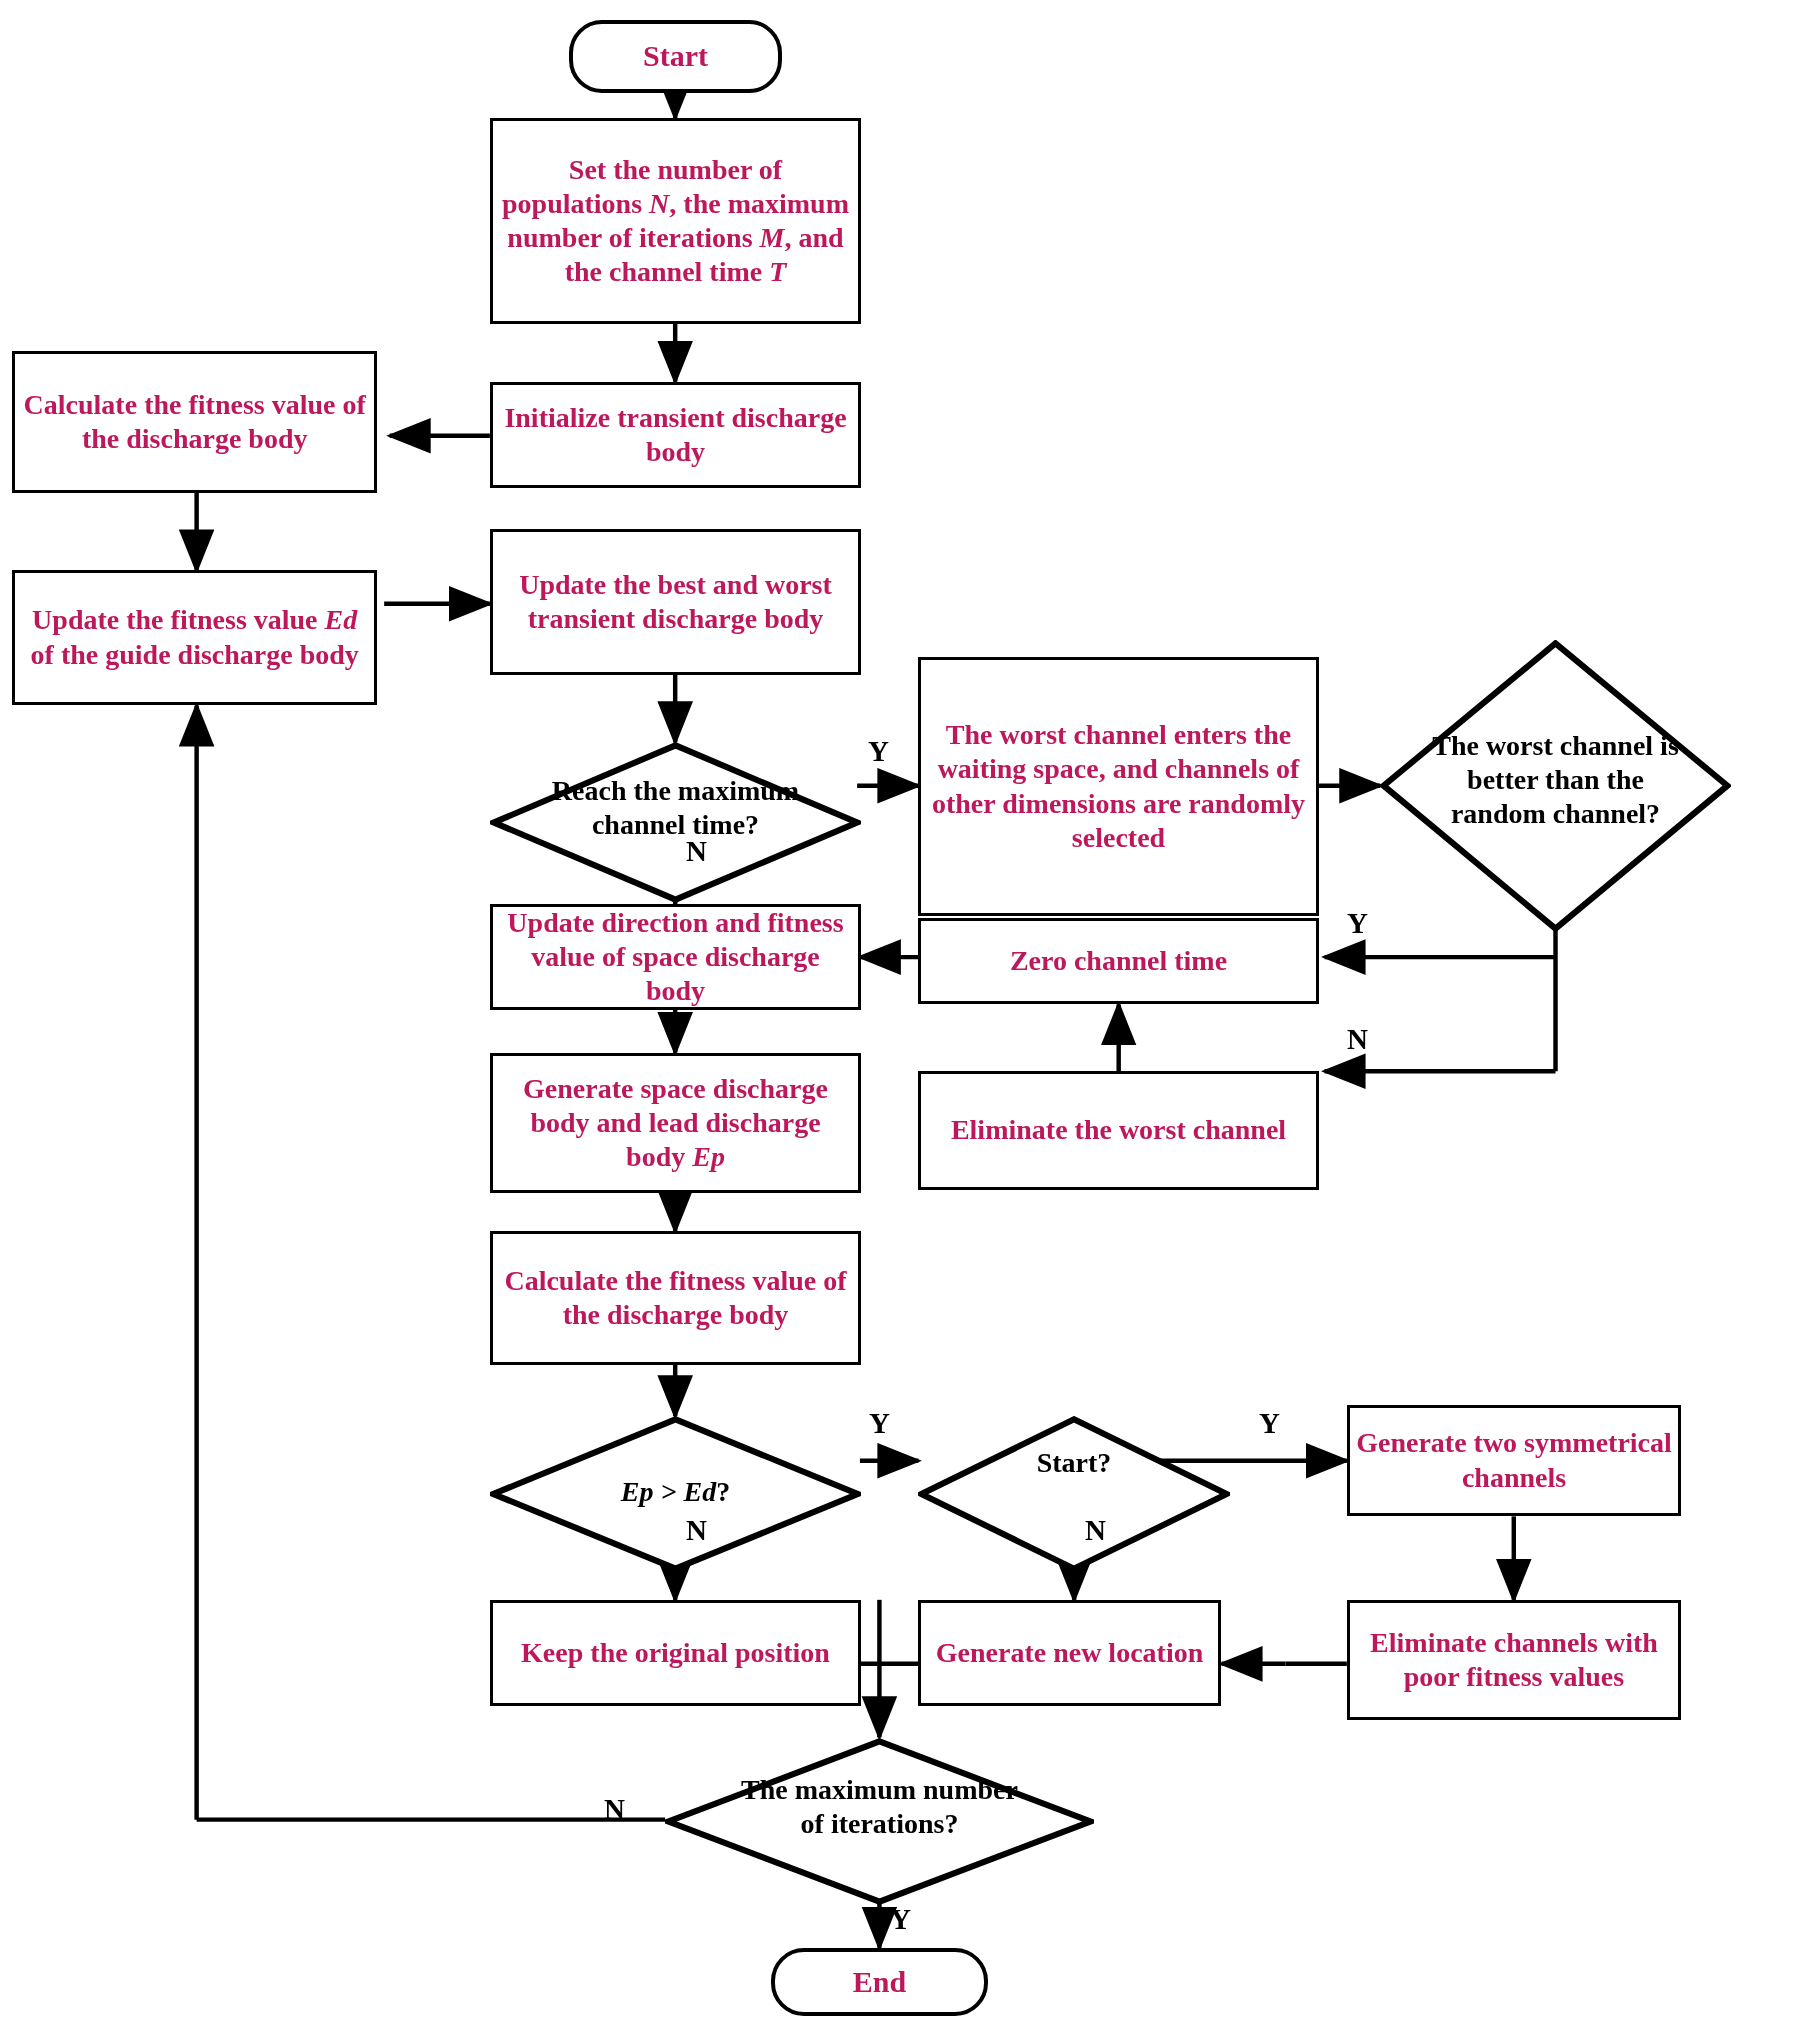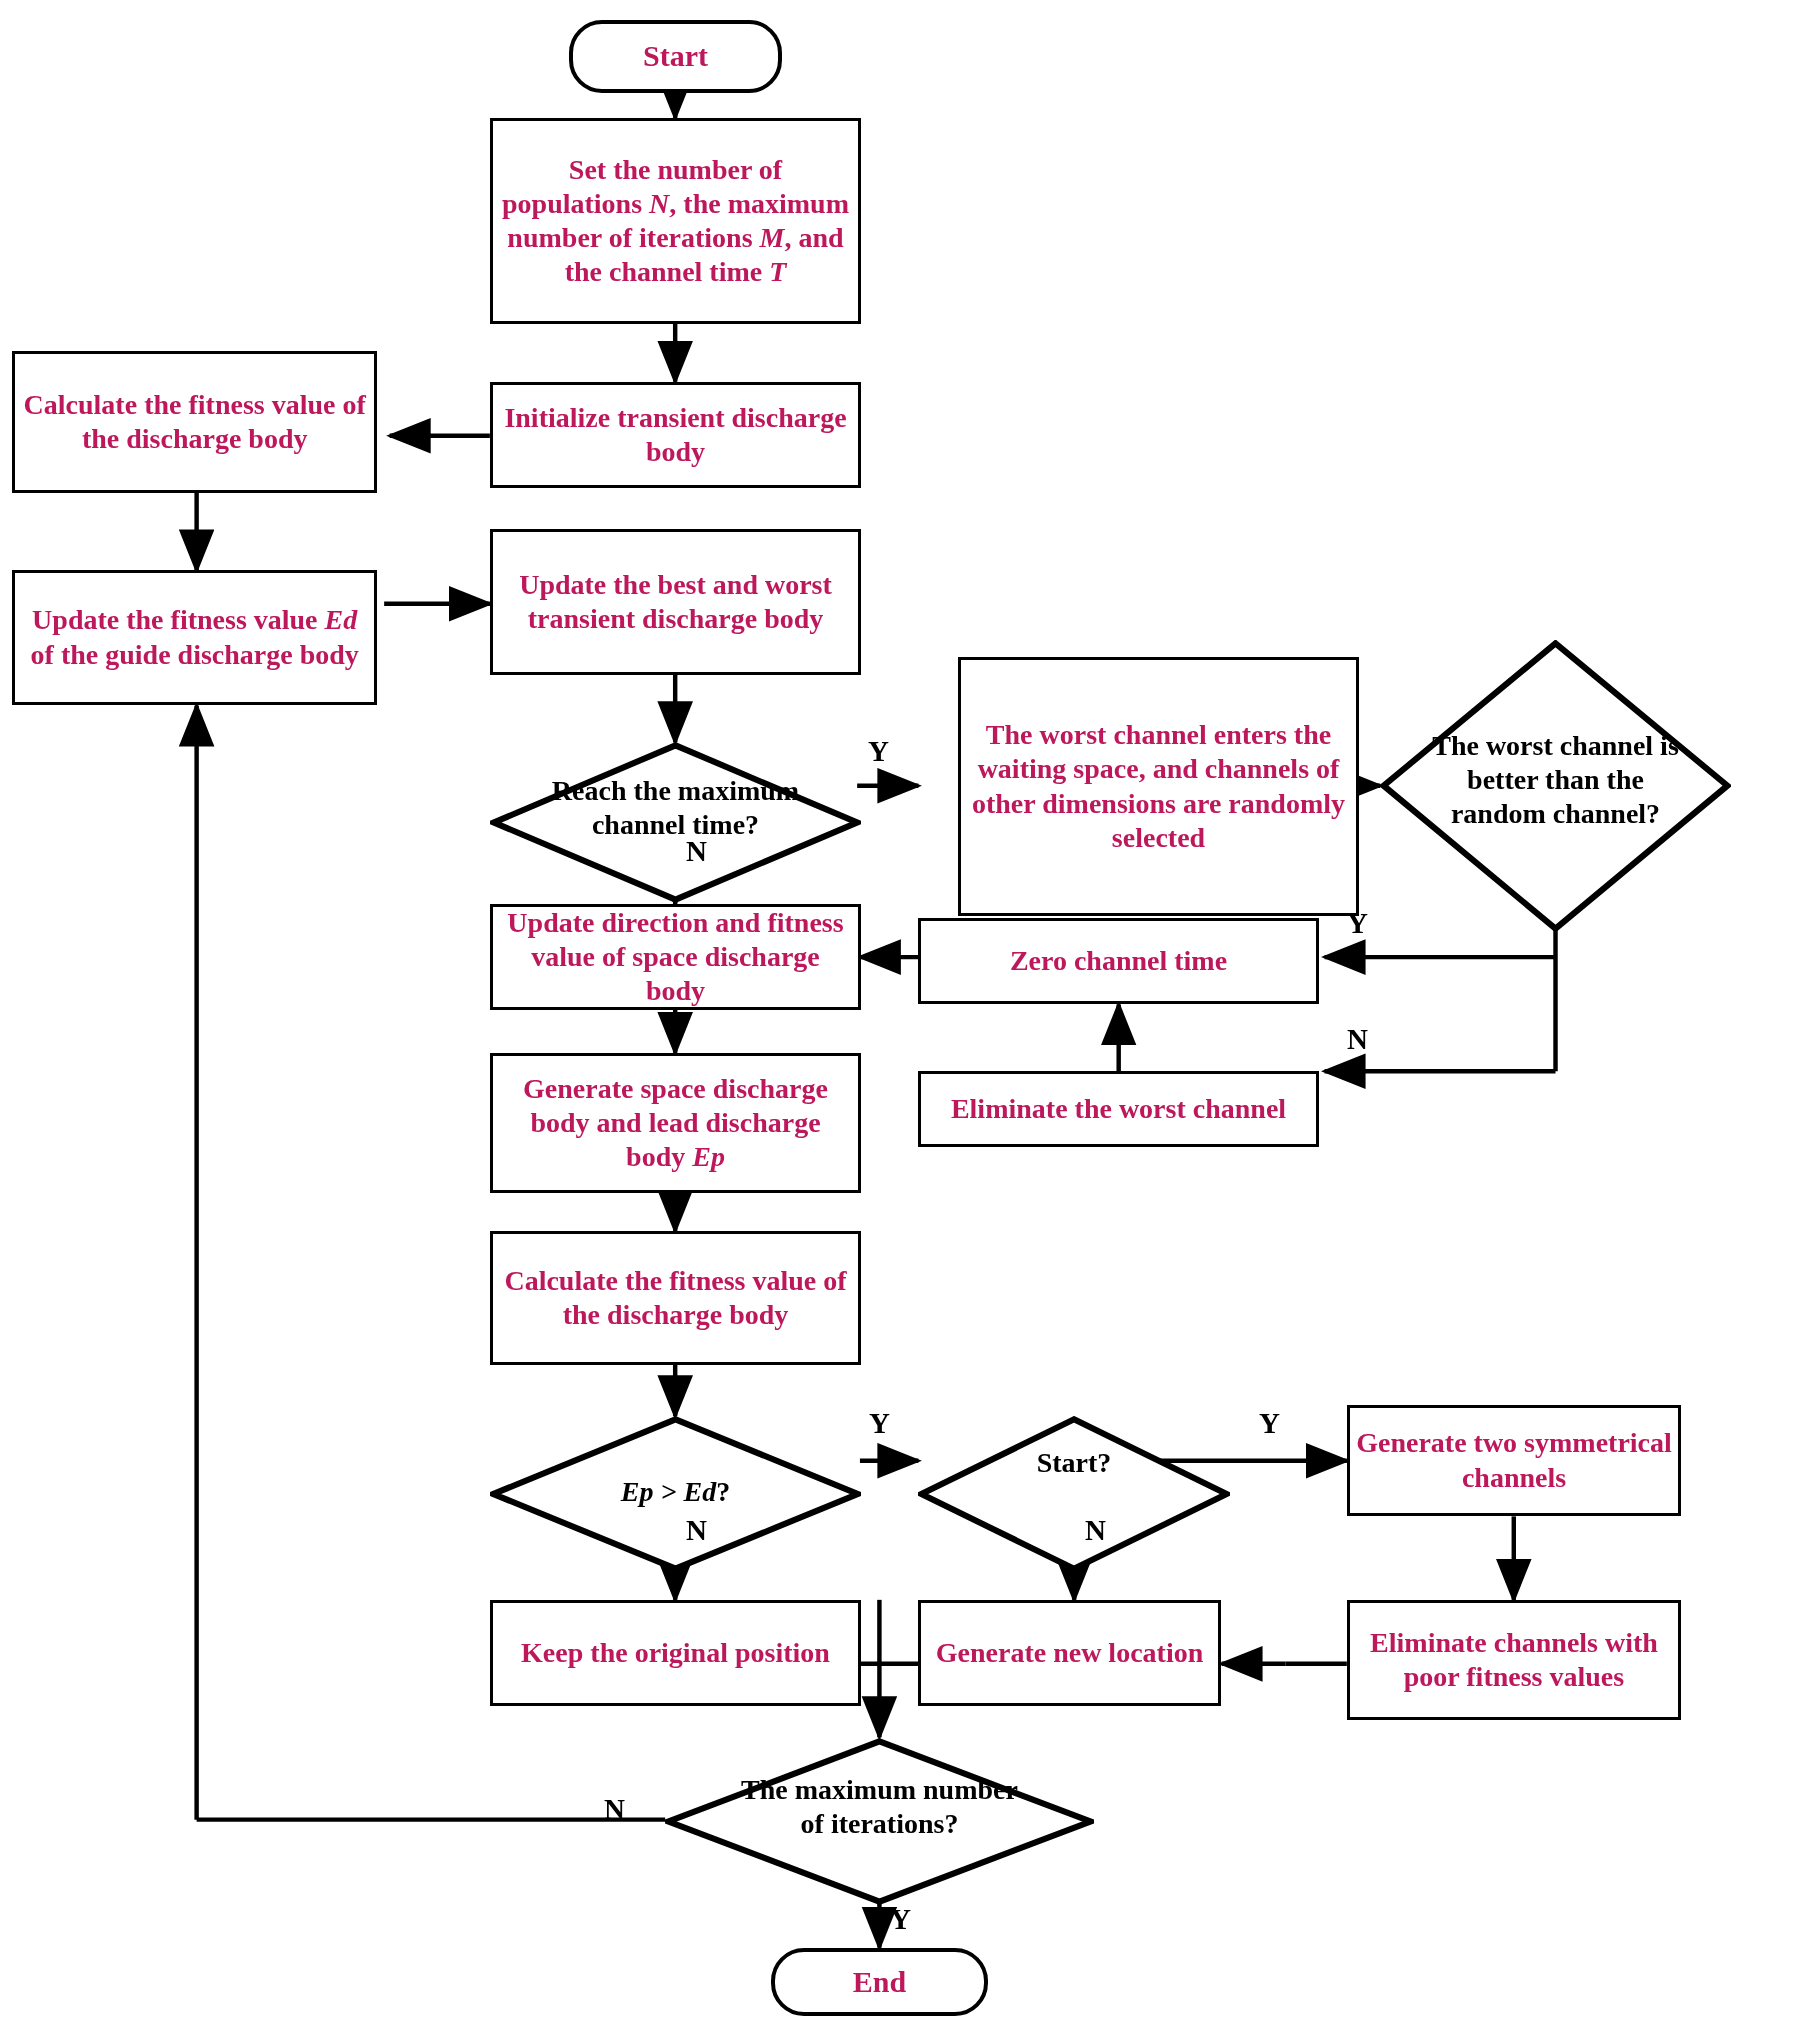--- a/index.html
+++ b/index.html
@@ -187,40 +187,40 @@
     <span>Update the best and worst transient discharge body</span>
   </div>
 
   <div class="diamond-wrap" style="left:490px; top:742px; width:371px; height:161px;">
     <svg width="371" height="161" viewBox="0 0 666 290" xmlns="http://www.w3.org/2000/svg">
       <polygon points="333,6 660,145 333,284 6,145" fill="#ffffff" stroke="#000000" stroke-width="11"></polygon>
     </svg>
   </div>
   <div class="diamond-label" style="left:490px; top:774px; width:371px;">Reach the maximum<br>channel time?</div>
 
-  <div class="node proc" style="left:918px; top:657px; width:401px; height:259px;margin-left:40px;">
+  <div class="node proc" style="left:918px; top:657px; width:401px; height:259px;">
     <span>The worst channel enters the waiting space, and channels of other dimensions are randomly selected</span>
   </div>
 
   <div class="diamond-wrap" style="left:1380px; top:640px; width:351px; height:292px;">
     <svg width="351" height="292" viewBox="0 0 630 525" xmlns="http://www.w3.org/2000/svg">
       <polygon points="315,6 624,262 315,519 6,262" fill="#ffffff" stroke="#000000" stroke-width="11"></polygon>
     </svg>
   </div>
   <div class="diamond-label" style="left:1369px; top:729px; width:373px;">The worst channel is<br>better than the<br>random channel?</div>
 
   <div class="node proc" style="left:490px; top:904px; width:371px; height:106px;">
     <span>Update direction and fitness value of space discharge body</span>
   </div>
 
   <div class="node proc" style="left:918px; top:918px; width:401px; height:86px;">
     <span>Zero channel time</span>
   </div>
 
-  <div class="node proc" style="left:918px; top:1071px; width:401px; height:76px;">
+  <div class="node proc" style="left:918px; top:1071px; width:401px; height:119px;">
     <span>Eliminate the worst channel</span>
   </div>
 
   <div class="node proc" style="left:490px; top:1053px; width:371px; height:140px;">
     <span>Generate space discharge body and lead discharge body <em class="var">Ep</em></span>
   </div>
 
   <div class="node proc" style="left:490px; top:1231px; width:371px; height:134px;">
     <span>Calculate the fitness value of the discharge body</span>
   </div>

